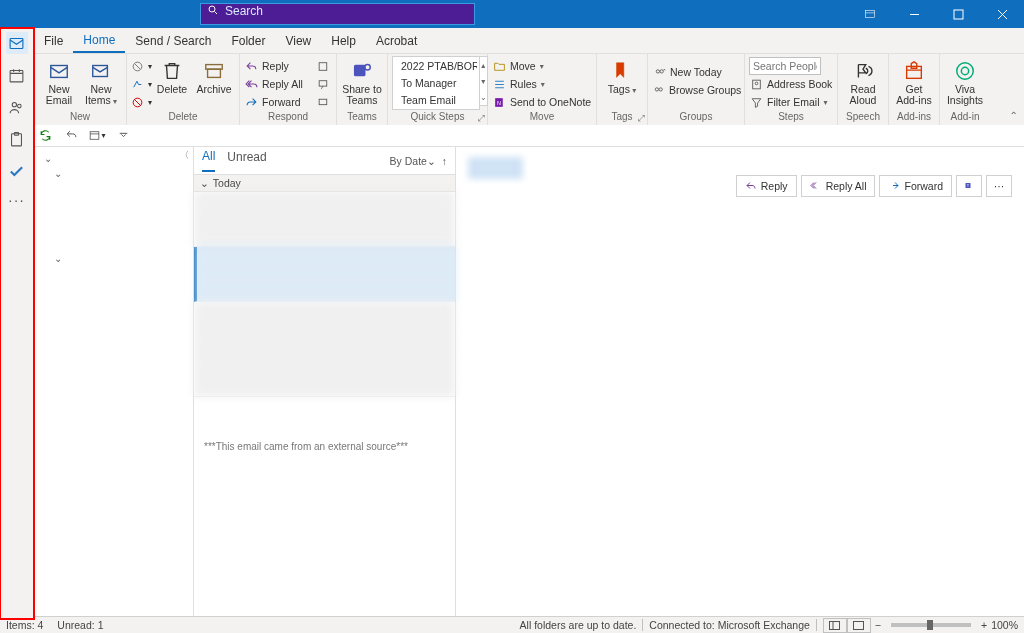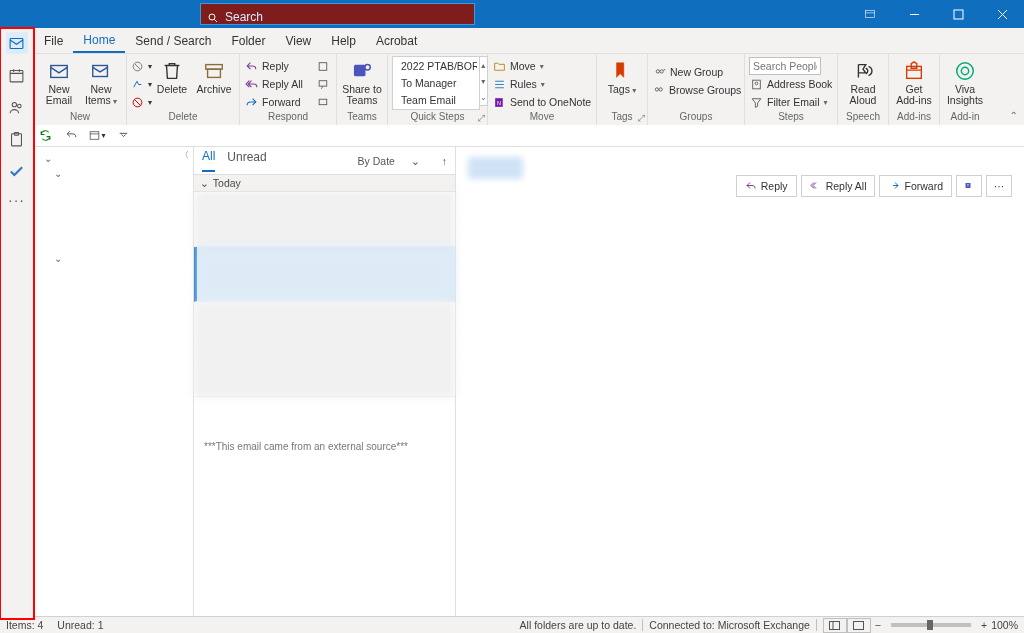--- a/index.html
+++ b/index.html
@@ -1,20 +1,20 @@
 <!DOCTYPE html>
 <html><head>
 <meta charset="utf-8">
 <style>
   * { box-sizing: border-box; margin: 0; padding: 0; }
   body { font-family: "Segoe UI", Arial, sans-serif; font-size: 11px; background: #fff; color: #333; width:1024px; height:633px; overflow:hidden; display:flex; flex-direction:column; }
   
   .titlebar { height:28px; background:#106ebe; display:flex; align-items:center; }
   .titlebar .spacer-left { width:200px; }
-  .search-box { display:flex; align-items:flex-end; background:#7f1d1d; height:22px; width:275px; border:1px solid #3e9ae0; padding:0 6px; color:#fff; }
+  .search-box { display:flex; align-items:flex-start; background:#4c1d95; height:22px; width:275px; border:1px solid #3e9ae0; padding:0 6px; color:#fff; }
   .search-box svg { width:12px; height:12px; margin-right:6px; stroke:#fff; fill:none; stroke-width:2; }
   .search-box input { flex:1; background:transparent; border:none; color:#fff; font-size:12px; outline:none; }
   .search-box input::placeholder { color:#dbeafe; }
   .titlebar .spacer-flex { flex:1; }
   .win-controls { display:flex; height:100%; }
   .win-btn { width:44px; display:flex; align-items:center; justify-content:center; color:#fff; }
   .win-btn svg { width:11px; height:11px; stroke:#fff; fill:none; stroke-width:1; }
   .win-btn.teams-ico svg { width:14px; height:14px; }
   
   .menubar { height:26px; background:#f3f2f1; display:flex; align-items:stretch; padding-left:34px; border-bottom:1px solid #e1dfdd; }
@@ -55,21 +55,21 @@
   .folder-pane { width:160px; border-right:1px solid #e1dfdd; padding:4px 4px 0 6px; font-size:11px; color:#666; position:relative; margin-left:34px;}
   .folder-pane .fav-placeholder { color:#a0a0a0; font-size:10.5px; padding:6px 2px 36px 2px; }
   .collapse-fold { position:absolute; right:4px; top:2px; font-size:9px; color:#666; }
   .chev { color:#666; font-size:10px; padding:2px 0 2px 4px; }
   .chev.sub { padding-left:14px; }
   .message-list { width:262px; border-right:1px solid #e1dfdd; display:flex; flex-direction:column; }
   .ml-head { display:flex; align-items:center; height:28px; padding:0 8px; border-bottom:1px solid #e1dfdd; gap:12px; }
   .ml-tab { font-size:12px; padding-bottom:7px; color:#555; }
   .ml-tab.active { color:#106ebe; border-bottom:2px solid #106ebe; }
   .ml-head .flex { flex:1; }
-  .ml-head .sort { font-size:10.5px; color:#555; display:flex; align-items:center; gap:16px; }
+  .ml-head .sort { font-size:10.5px; color:#555; display:flex; align-items:center; gap:0; }
   .group-hdr { background:#f3f2f1; font-size:10.5px; padding:2px 6px; color:#444; display:flex; align-items:center; gap:4px; border-bottom:1px solid #e1dfdd;}
   .msg-item { height:55px; border-bottom:1px solid #eee; }
   .msg-item.selected { border-left:3px solid #106ebe; background:#deecf9; }
   .msg-blur { filter: blur(4px); background:repeating-linear-gradient(0deg,#d7e7f5 0,#d7e7f5 6px,#e4eff9 6px,#e4eff9 12px); height:100%; }
   .msg-item.plain .msg-blur { background:repeating-linear-gradient(0deg,#ececec 0,#ececec 6px,#f4f4f4 6px,#f4f4f4 12px); }
   .ext-note { font-size:10px; color:#777; padding:4px 10px;margin-top:40px; }
   .reading-pane { flex:1; padding:10px 12px; position:relative; }
   .rp-blur { width:55px; height:22px; background:#cfe3f5; filter:blur(3px); border-radius:2px; margin-bottom:4px; }
   .rp-actions { position:absolute; right:12px; top:28px; display:flex; gap:4px; }
   .rp-btn { border:1px solid #d0d0d0; height:22px; padding:0 8px; display:flex; align-items:center; gap:4px; font-size:10.5px; background:#fff; }
@@ -404,21 +404,21 @@
     <div class="group-body">
       <div class="small-stack" style="width:88px; padding-top:8px;">
         <div class="small-item">
             <div class="ico">
               <svg viewBox="0 0 24 24" fill="none" stroke="#555" stroke-width="1.6">
                 <circle cx="9" cy="10" r="3"></circle>
                 <circle cx="16" cy="10" r="3"></circle>
                 <path d="M20 6l2 2m0-2l-2 2"></path>
               </svg>
             </div>
-            <span>New Group</span>
+            <span>New Today</span>
           </div>
         <div class="small-item">
             <div class="ico">
               <svg viewBox="0 0 24 24" fill="none" stroke="#555" stroke-width="1.6">
                 <circle cx="9" cy="10" r="3"></circle>
                 <circle cx="16" cy="10" r="3"></circle>
               </svg>
             </div>
             <span>Browse Groups</span>
           </div>

